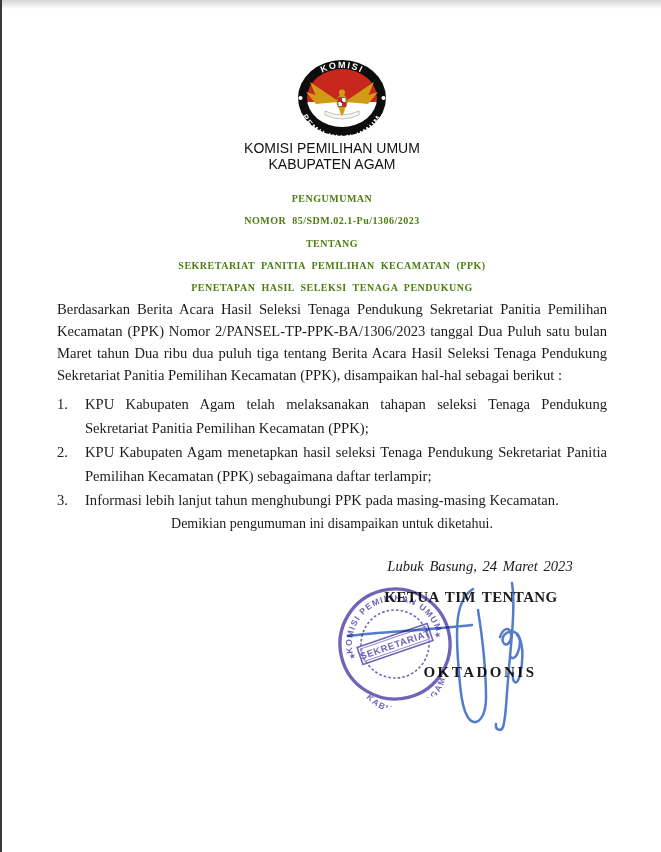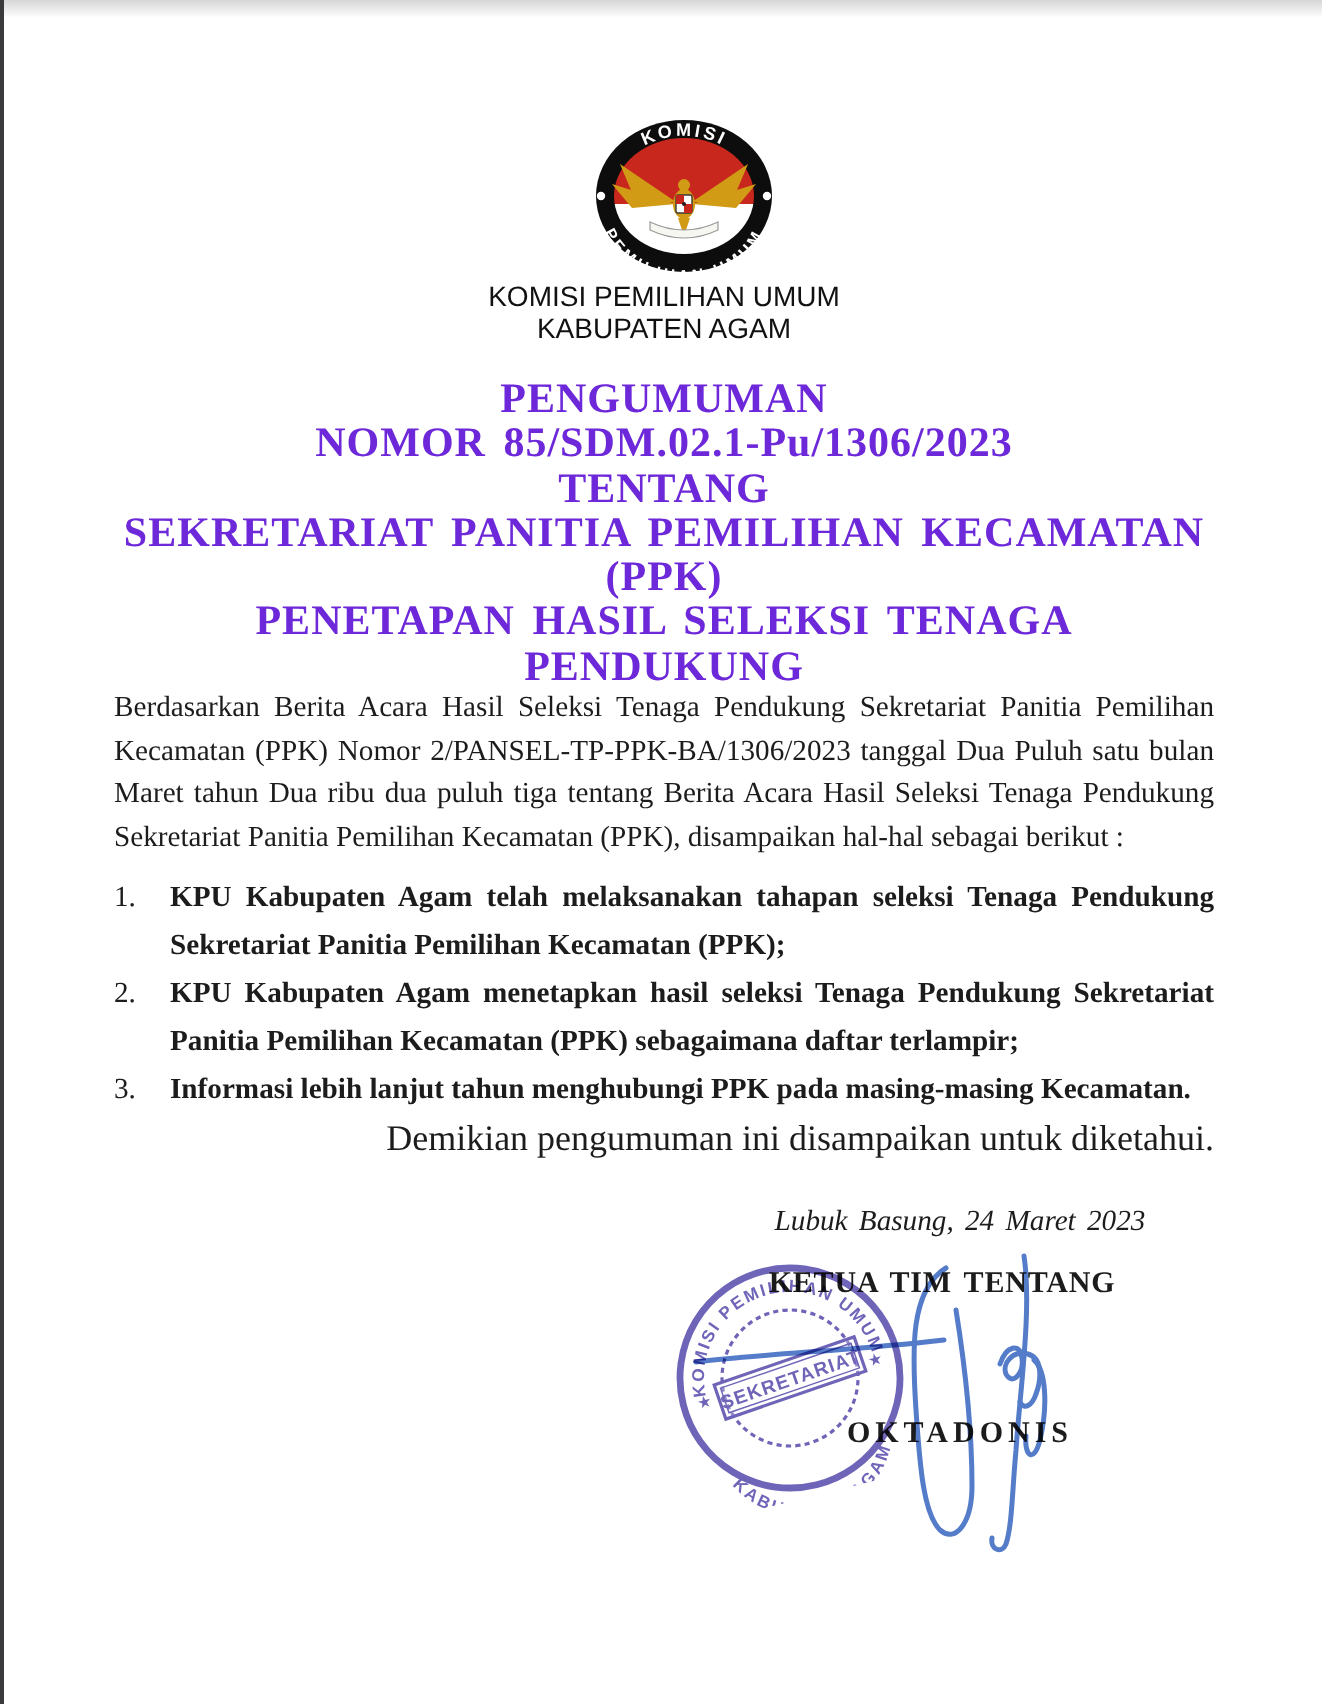--- a/index.html
+++ b/index.html
@@ -18,29 +18,29 @@
   .left-edge{position:absolute;left:0;top:0;width:2px;height:100%;background:#3a3a3c;}
   .top-shadow{position:absolute;left:0;top:0;right:0;height:9px;
     background:linear-gradient(rgba(0,0,0,0.16), rgba(0,0,0,0));pointer-events:none;}
   .content{position:absolute;left:0;top:0;width:100%;padding:0 54px 0 57px;}
   
   .letterhead{text-align:center;}
   .logo{display:block;margin:56px auto 1px;transform:translateX(10px);}
   .org-line{font-family:"Liberation Sans", sans-serif;font-size:14px;line-height:15.5px;color:#111;}
   
   .title-block{margin-top:16px;text-align:center;}
-  .title-line{font-weight:bold;font-size:21px;line-height:22.3px;color:#6d28d9;
+  .title-line{font-weight:bold;font-size:10px;line-height:22.3px;color:#4d7c0f;
     letter-spacing:0.5px;word-spacing:3px;}
   
   .opening{font-size:14.6px;line-height:21.7px;text-align:justify;}
   .numlist{margin-top:6px;}
   .list-item{display:grid;grid-template-columns:28px 1fr;font-size:14.6px;line-height:24px;}
   .list-item .num{text-align:left;}
-  .list-item .txt{text-align:justify;font-weight:bold;}
-  .closing{font-size:18px;line-height:24px;text-align:right;}
+  .list-item .txt{text-align:justify;}
+  .closing{font-size:14px;line-height:24px;text-align:center;}
   
   .sig-block{position:relative;height:210px;margin-top:14px;}
   .place-date{position:absolute;left:273px;top:8px;width:300px;text-align:center;
     font-size:14.6px;word-spacing:2px;font-style:italic;}
   .signer-title{position:absolute;left:264px;top:39px;width:300px;text-align:center;
     font-weight:bold;font-size:15px;letter-spacing:0.4px;word-spacing:2px;z-index:1;}
   .signer-name{position:absolute;left:273px;top:114px;width:300px;text-align:center;
     font-weight:bold;font-size:15px;letter-spacing:2.5px;z-index:1;}
   .stamp{position:absolute;left:278px;top:34px;width:120px;height:120px;
     transform:rotate(-14deg);opacity:0.88;mix-blend-mode:multiply;z-index:2;}

